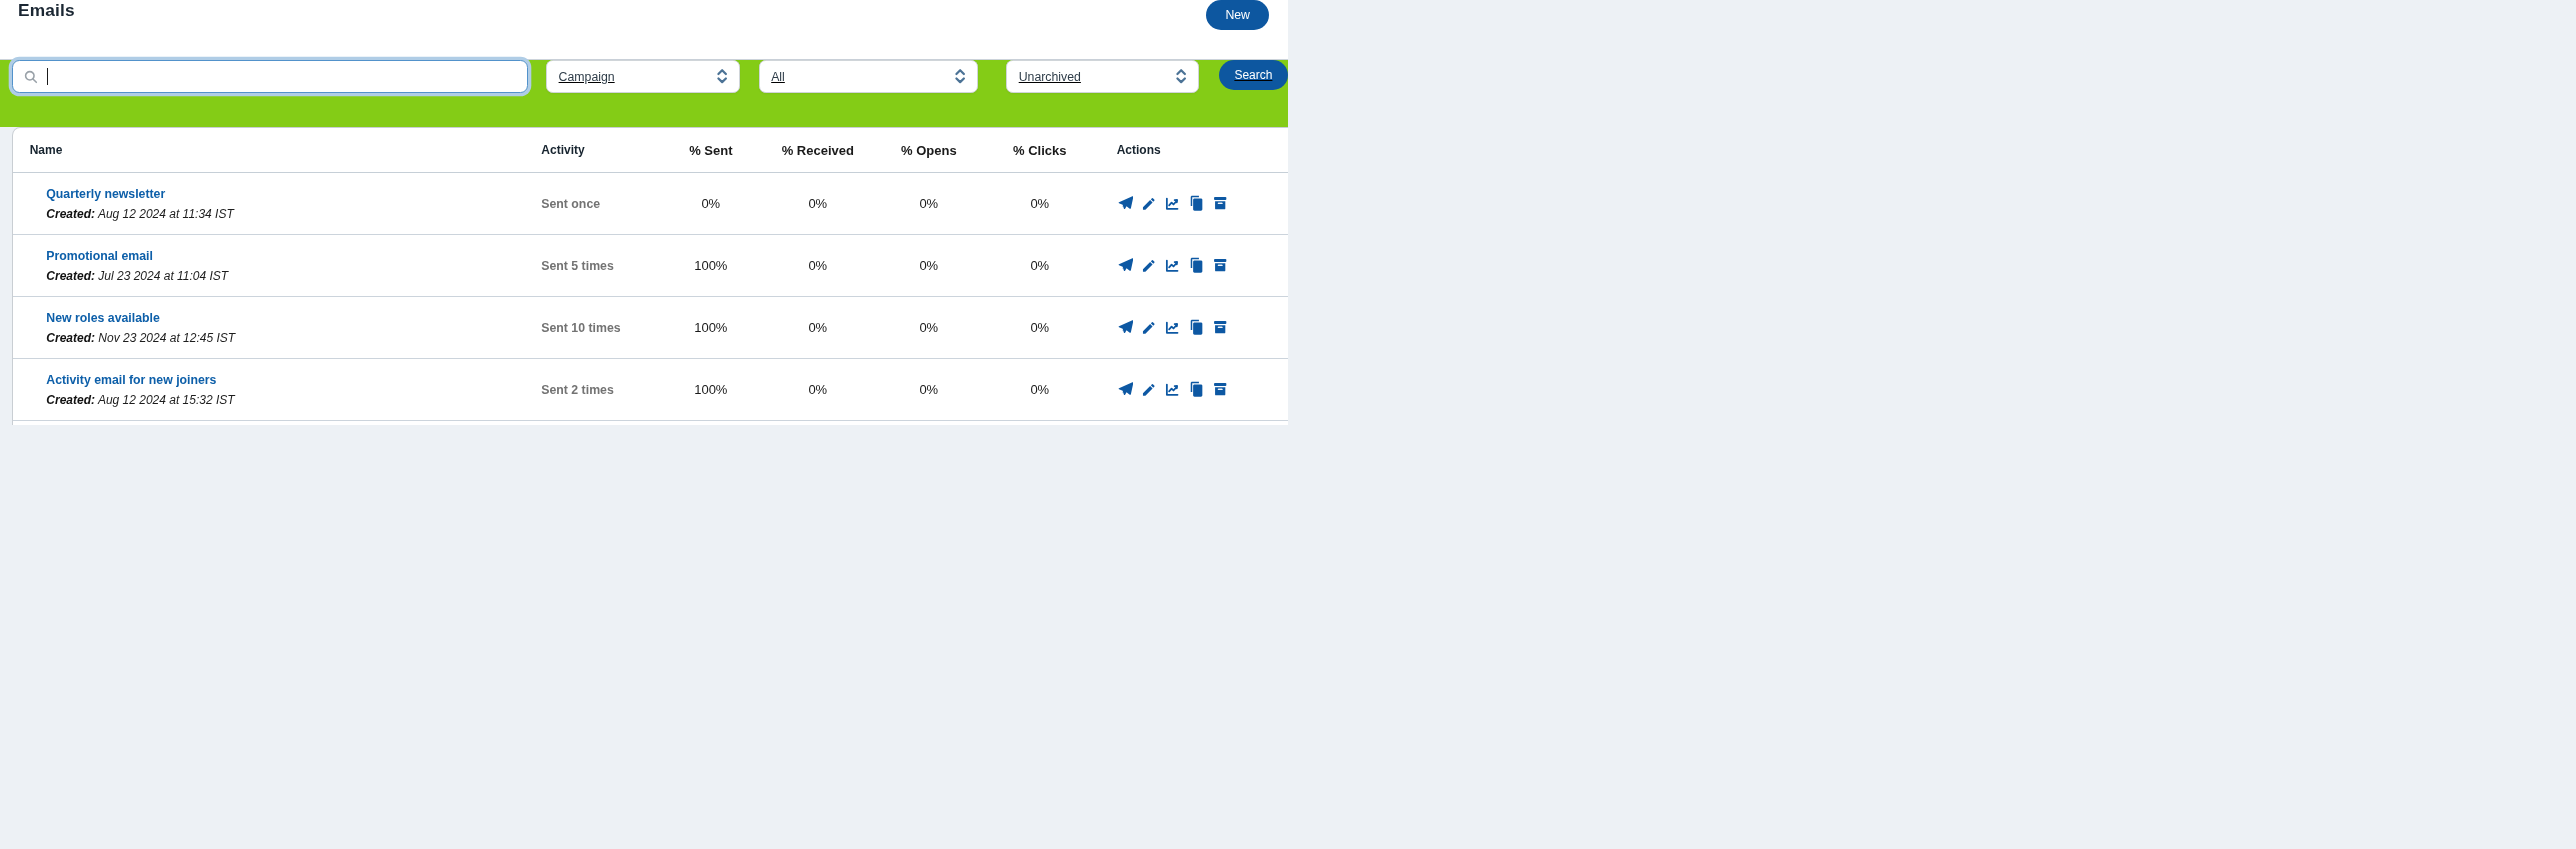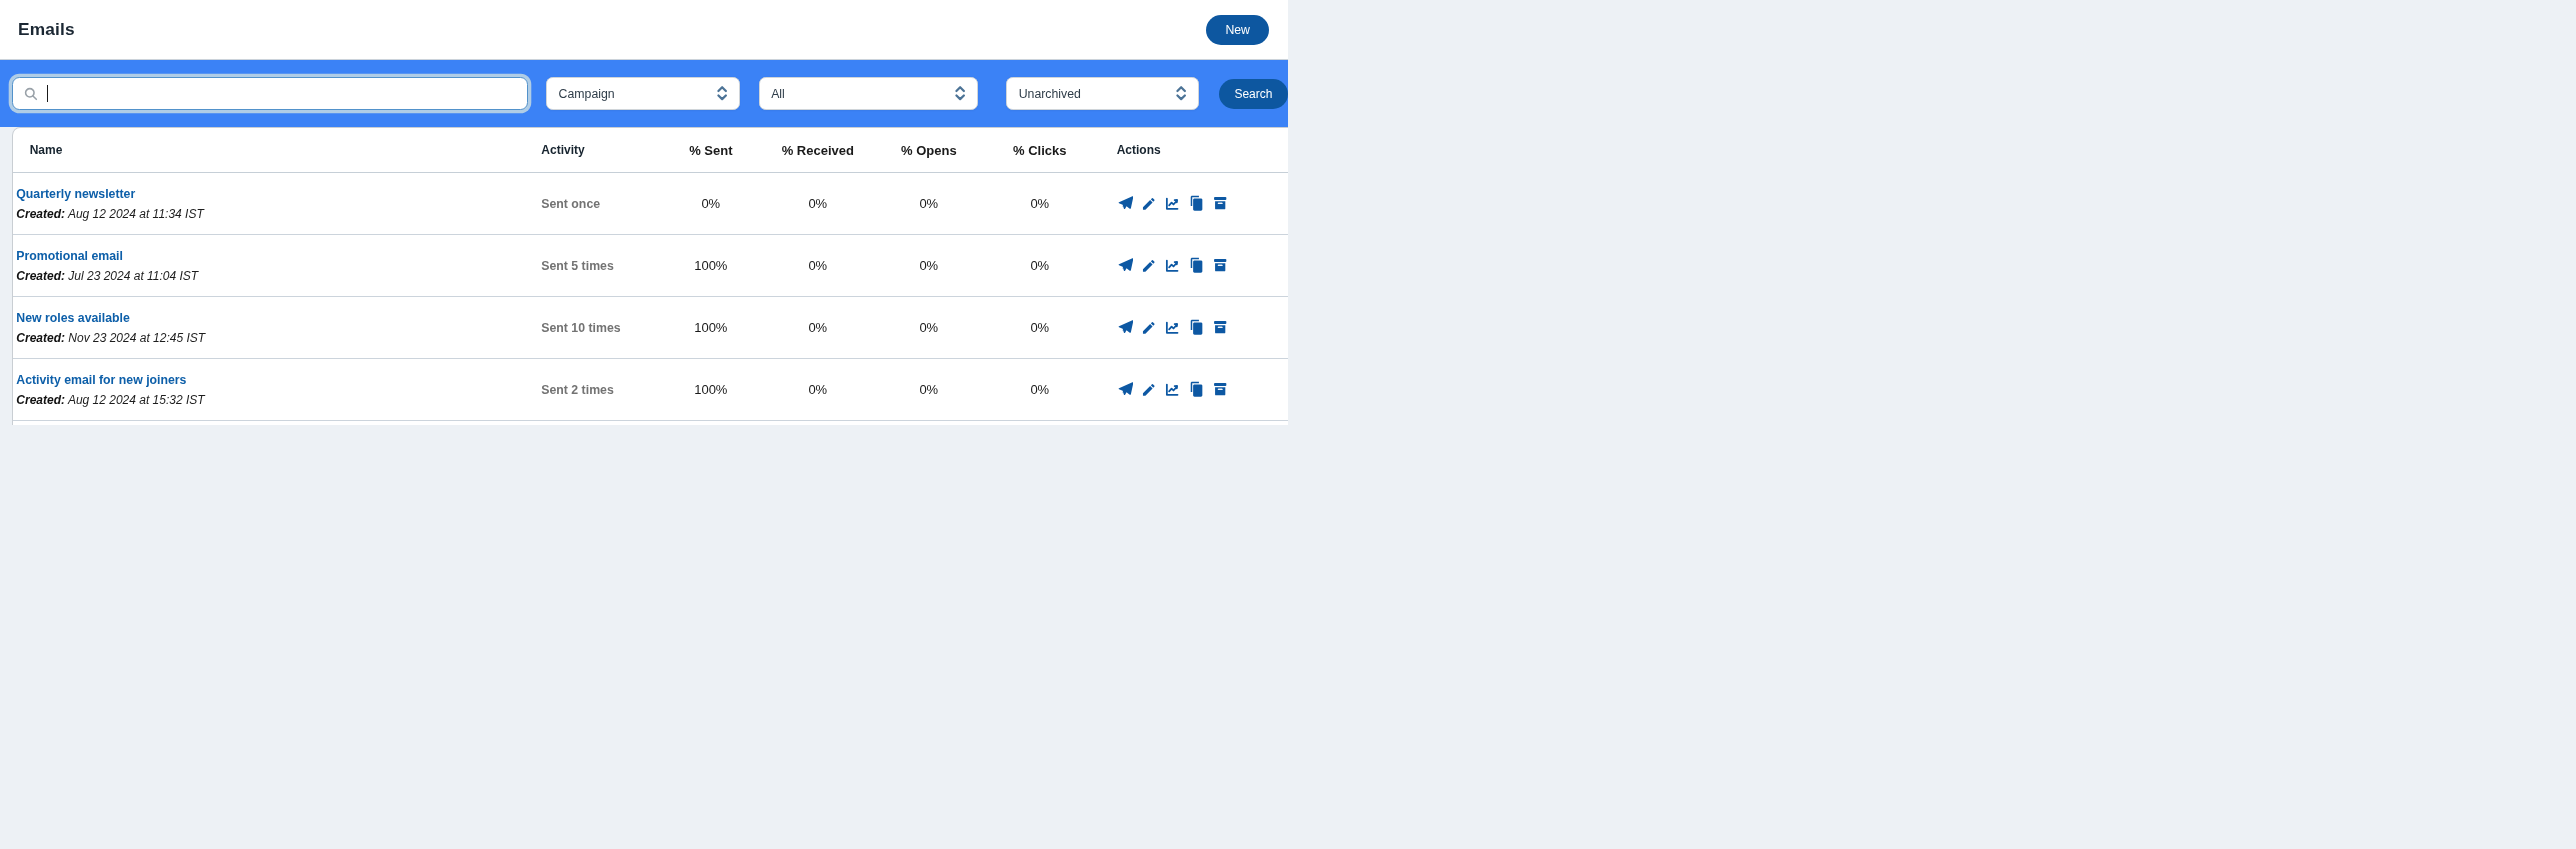--- a/index.html
+++ b/index.html
@@ -5,33 +5,34 @@
   * { box-sizing: border-box; margin: 0; padding: 0; }
   html, body {
     width: 1288px; height: 425px; overflow: hidden;
     background: #edf1f5;
     font-family: "Liberation Sans", "DejaVu Sans", sans-serif;
     -webkit-font-smoothing: antialiased;
   }
   .topbar {
     height: 60px; background: #ffffff;
     border-bottom: 1.6px solid #ccd3da;
-    display: flex; align-items: center; justify-content: space-between;
+    display: flex; justify-content: space-between;
     padding: 0 19px 0 18px;
   }
   .page-title { font-size: 17.3px; font-weight: 700; color: #1b2733; letter-spacing: 0.2px; }
   .btn-pill {
     border: none; cursor: pointer; color: #ffffff; background: #0d57a0;
     border-radius: 15.6px; font-family: inherit; font-weight: 500;
     display: inline-flex; align-items: center; justify-content: center;
   }
   .btn-new { height: 30px; padding: 0 19px; font-size: 12.3px; }
   .filterbar {
-    height: 67px; display: flex; align-items: center; padding: 0 0 0 12.3px;
-    background: #3b82f6;
+    height: 67px; display: flex; align-items: flex-start; padding: 0 0 0 12.3px;
+    background: #84cc16;
+    text-decoration: underline;
   }
   .search-box {
     width: 517px; height: 33px; background: #ffffff;
     border: 1.6px solid #5292cb; border-radius: 7.4px;
     box-shadow: 0 0 0 3.3px #b0cde6;
     display: flex; align-items: center; padding: 0 10px;
   }
   .search-icon { display: inline-flex; margin-right: 8.2px; }
   .caret { width: 1.2px; height: 17.3px; background: #1a1a1a; animation: blink 1.1s step-end infinite; }
   @keyframes blink { 50% { opacity: 0; } }
@@ -59,21 +60,21 @@
     grid-template-columns: 514px 132px 103px 111px 111px 111px 1fr;
     align-items: center;
   }
   .thead { height: 45px; border-bottom: 0.8px solid #c6cfd7; }
   .th { font-size: 12px; font-weight: 600; color: #17242f; }
   .th.c-name { padding-left: 16.4px; }
   .th.c-activity { padding-left: 14px; }
   .th.c-num { text-align: center; }
   .th.c-actions { padding-left: 21.4px; }
   .trow { height: 62px; border-bottom: 0.8px solid #ccd4dc; }
-  .c-name { padding-left: 3px; }
+  .c-name { padding-left: 33px; }
   .name-link {
     display: inline-block; font-size: 12.3px; font-weight: 700; color: #0d5fa9;
     text-decoration: none; cursor: pointer; margin-bottom: 5.8px;
   }
   .created { font-size: 12px; color: #1d1d1d; font-style: italic; }
   .created b { font-weight: 700; color: #111; }
   .c-activity { padding-left: 14px; }
   .activity-link { font-size: 12.3px; font-weight: 700; color: #737373; text-decoration: none; cursor: pointer; }
   .c-num { text-align: center; font-size: 13px; color: #1a1a1a; }
   .c-actions { padding-left: 21.4px; display: flex; align-items: center; gap: 7.4px; }

